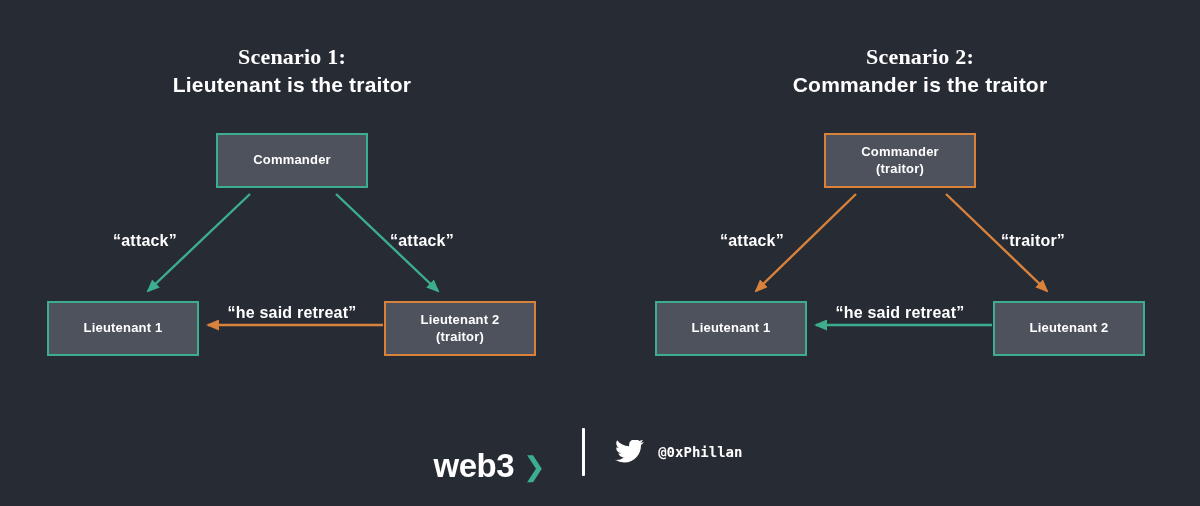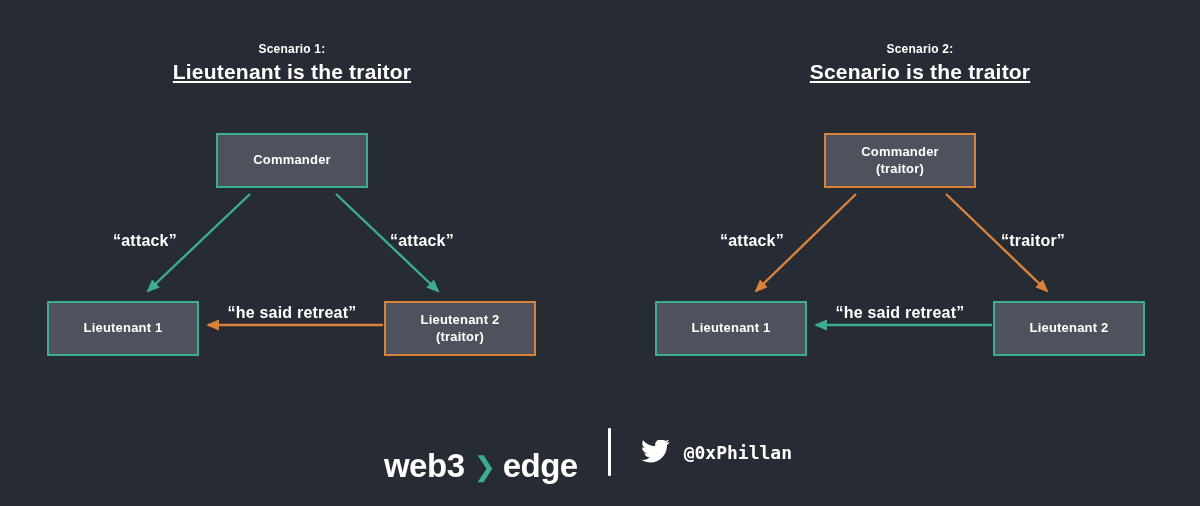--- a/index.html
+++ b/index.html
@@ -19,22 +19,22 @@
   }
   .canvas{position:absolute;inset:0;width:1200px;height:506px;}
 
   .arrows{position:absolute;left:0;top:0;width:1200px;height:506px;pointer-events:none;}
   .stroke-teal{stroke:var(--teal);}
   .stroke-orange{stroke:var(--orange);}
 
   .scenario-title{
     position:absolute;top:42px;width:420px;text-align:center;line-height:1.32;
   }
-  .scenario-title .line1{font-size:12px;font-weight:bold;letter-spacing:.2px;}
-  .scenario-title .line2{font-size:21px;font-weight:bold;letter-spacing:.2px;text-decoration:underline;}
+  .scenario-title .line1{font-size:22px;font-weight:bold;letter-spacing:.2px;font-family:Liberation Serif, serif;}
+  .scenario-title .line2{font-size:21px;font-weight:bold;letter-spacing:.2px;}
   #s1-title{left:82px;}
   #s2-title{left:710px;}
 
   .node{
     position:absolute;width:152px;height:55px;
     background:var(--box-fill);
     border:2px solid var(--teal);
     display:flex;flex-direction:column;align-items:center;justify-content:center;
     text-align:center;line-height:1.25;
   }
@@ -67,21 +67,21 @@
   .brand{display:flex;align-items:center;font-weight:bold;font-size:33px;letter-spacing:-.5px;margin-top:28px;}
   .brand .chev{
     color:var(--teal);font-size:27px;font-weight:900;
     margin:0 7px 0 9px;transform:translateY(1px);
   }
   .vdivider{width:3px;height:48px;background:var(--text);margin:0 30px;border-radius:1px;}
   .twitter{display:flex;align-items:center;}
   .twitter svg{display:block;}
   .handle{
     font-family:"DejaVu Sans Mono","Liberation Mono",monospace;
-    font-size:18px;font-weight:bold;margin-left:14px;letter-spacing:0;
+    font-size:14px;font-weight:bold;margin-left:14px;letter-spacing:0;
   }
 </style>
 </head>
 <body>
 
 <div class="canvas">
 
   <svg class="arrows" viewBox="0 0 1200 506">
     <defs>
       <marker id="arrow-teal" markerUnits="userSpaceOnUse" markerWidth="13" markerHeight="11" refX="11" refY="5.5" orient="auto">
@@ -117,21 +117,21 @@
     </div>
 
     <div class="edge-label" id="s1-edge-left-label">“attack”</div>
     <div class="edge-label" id="s1-edge-right-label">“attack”</div>
     <div class="edge-label" id="s1-edge-middle-label">“he said retreat”</div>
   </section>
 
   <section>
     <div class="scenario-title" id="s2-title">
       <div class="line1">Scenario 2:</div>
-      <div class="line2">Scenario is the traitor</div>
+      <div class="line2">Commander is the traitor</div>
     </div>
 
     <div class="node orange" id="s2-commander">
       <span class="node-label">Commander</span>
       <span class="node-sublabel">(traitor)</span>
     </div>
     <div class="node" id="s2-lieutenant1">
       <span class="node-label">Lieutenant 1</span>
     </div>
     <div class="node" id="s2-lieutenant2">
@@ -141,21 +141,20 @@
     <div class="edge-label" id="s2-edge-left-label">“attack”</div>
     <div class="edge-label" id="s2-edge-right-label">“traitor”</div>
     <div class="edge-label" id="s2-edge-middle-label">“he said retreat”</div>
   </section>
 
   <div class="footer">
     <div class="footer-inner">
       <div class="brand">
         <span>web3</span>
         <span class="chev">❯</span>
-        <span>edge</span>
       </div>
       <div class="vdivider"></div>
       <div class="twitter">
         <svg width="29" height="24" viewBox="0 0 24 20" aria-hidden="true">
           <path fill="#ffffff" d="M23.953 1.57a10 10 0 0 1-2.825.775A4.958 4.958 0 0 0 23.29-.378c-.951.555-2.005.959-3.127 1.184A4.92 4.92 0 0 0 11.78 5.288C7.69 5.095 4.067 3.13 1.64.162a4.822 4.822 0 0 0-.666 2.475c0 1.71.87 3.213 2.188 4.096a4.904 4.904 0 0 1-2.228-.616v.06a4.923 4.923 0 0 0 3.946 4.827 4.996 4.996 0 0 1-2.212.085 4.936 4.936 0 0 0 4.604 3.417A9.867 9.867 0 0 1 1.17 16.61c-.39 0-.779-.023-1.17-.067a13.995 13.995 0 0 0 7.557 2.209c9.053 0 13.998-7.496 13.998-13.985 0-.21 0-.42-.015-.63a9.935 9.935 0 0 0 2.413-2.567z"></path>
         </svg>
         <span class="handle">@0xPhillan</span>
       </div>
     </div>
   </div>

